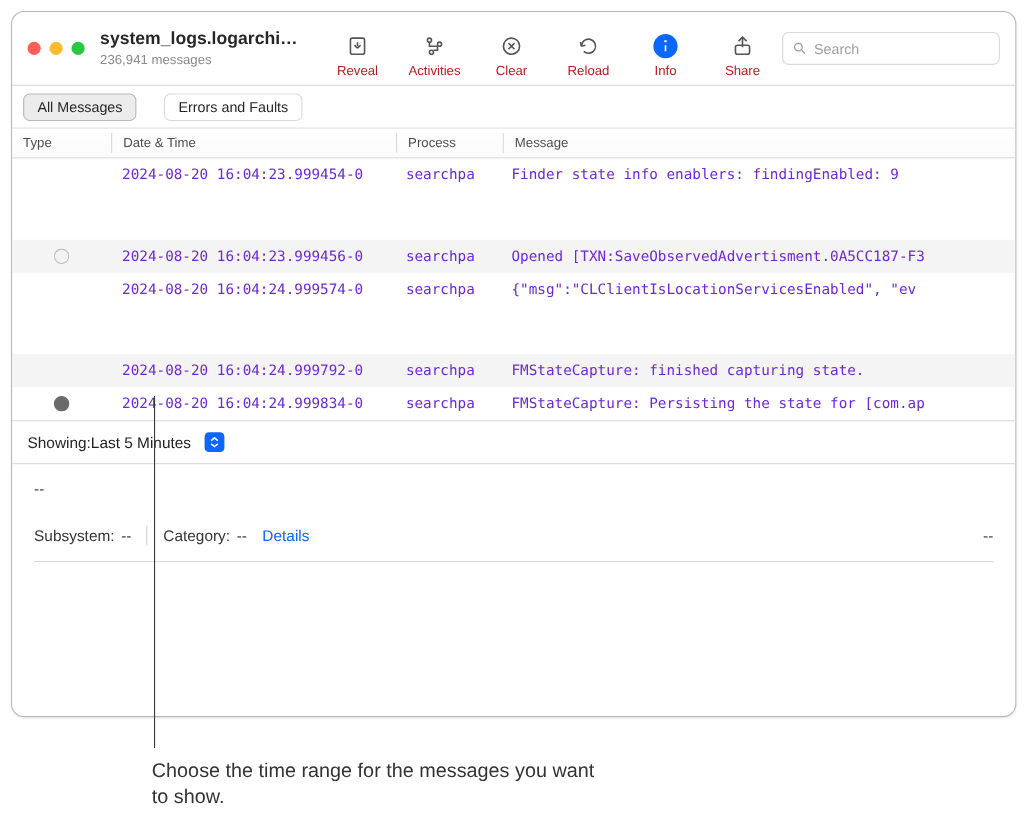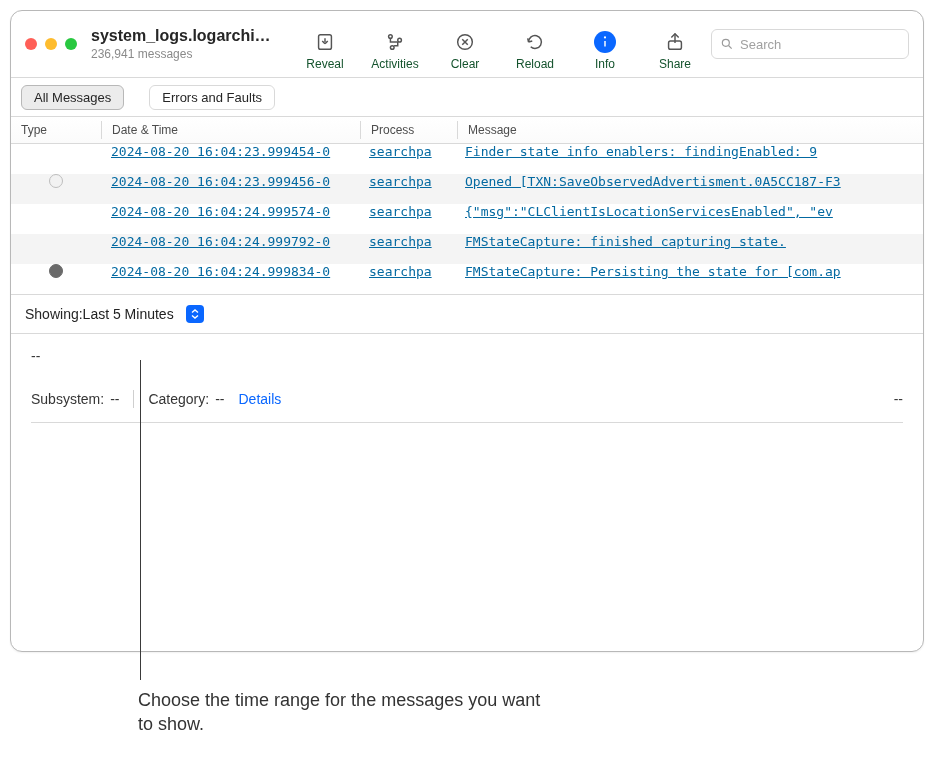--- a/index.html
+++ b/index.html
@@ -38,21 +38,21 @@
   .dot{width:12px;height:12px;border-radius:50%;}
   .dot.red{background:var(--traffic-red);}
   .dot.yellow{background:var(--traffic-yellow);}
   .dot.green{background:var(--traffic-green);}
   .title-block{display:flex;flex-direction:column;justify-content:center;min-width:0;padding-right:12px;max-width:220px;}
   .title{font-weight:600;font-size:16px;white-space:nowrap;overflow:hidden;text-overflow:ellipsis;}
   .subtitle{font-size:12px;color:#8a8a8a;margin-top:2px;}
   .tool-items{display:flex;align-items:flex-end;gap:22px;margin-left:auto;padding-bottom:6px;margin-right:12px;}
   .tool-btn{display:flex;flex-direction:column;align-items:center;gap:4px;min-width:48px;cursor:default;}
   .tool-btn .ic{width:22px;height:22px;display:flex;align-items:center;justify-content:center;}
-  .tool-btn .lbl{font-size:12px;color:#14532d;}
+  .tool-btn .lbl{font-size:12px;color:#b91c1c;}
   .tool-btn[data-active="true"] .ic{color:#fff;}
   .search{
     align-self:center; display:flex; align-items:center; gap:4px;
     width:180px; height:28px; border:1px solid var(--border); border-radius:6px;
     padding:0 8px; color:#9a9a9a;
   }
   .search input{border:none;outline:none;font-size:13px;flex:1;background:transparent;color:#444;}
   .search input::placeholder{color:#a0a0a0;}
   .search .mag{width:14px;height:14px;}
 
@@ -84,24 +84,24 @@
     position:absolute;left:0;right:0;top:2px;height:22px;
     font:13px "Menlo","SFMono-Regular",monospace;color:var(--faint);
     display:flex;align-items:center;overflow:hidden;
     pointer-events:none;
   }
   .faint-row .ccell{padding:0 10px;white-space:nowrap;overflow:hidden;}
 
   
   .rows{}
   .row{
-    height:30px;display:flex;align-items:flex-start;
-    font:13px "Menlo","SFMono-Regular",monospace;color:#0369a1;text-decoration:underline;
-  }
-  .row.alt{background:var(--row-alt);}
+    height:30px;display:flex;align-items:center;
+    font:13px "Menlo","SFMono-Regular",monospace;color:#6d28d9;
+  }
+  .row.alt{background:var(--row-alt);margin-top:44px;}
   .row .c-type{display:flex;align-items:center;justify-content:center;}
   .bullet{width:12px;height:12px;border-radius:50%;border:1px solid #bdbdbd;background:#f2f2f2;}
   .bullet.fill{background:#6a6a6a;border-color:#6a6a6a;}
   .bullet.none{opacity:0;}
 
   
   .showingbar{
     height:38px;border-top:1px solid var(--border);border-bottom:1px solid var(--border);
     display:flex;align-items:center;gap:0;padding:0 14px;font-size:14px;text-align:center;
   }

